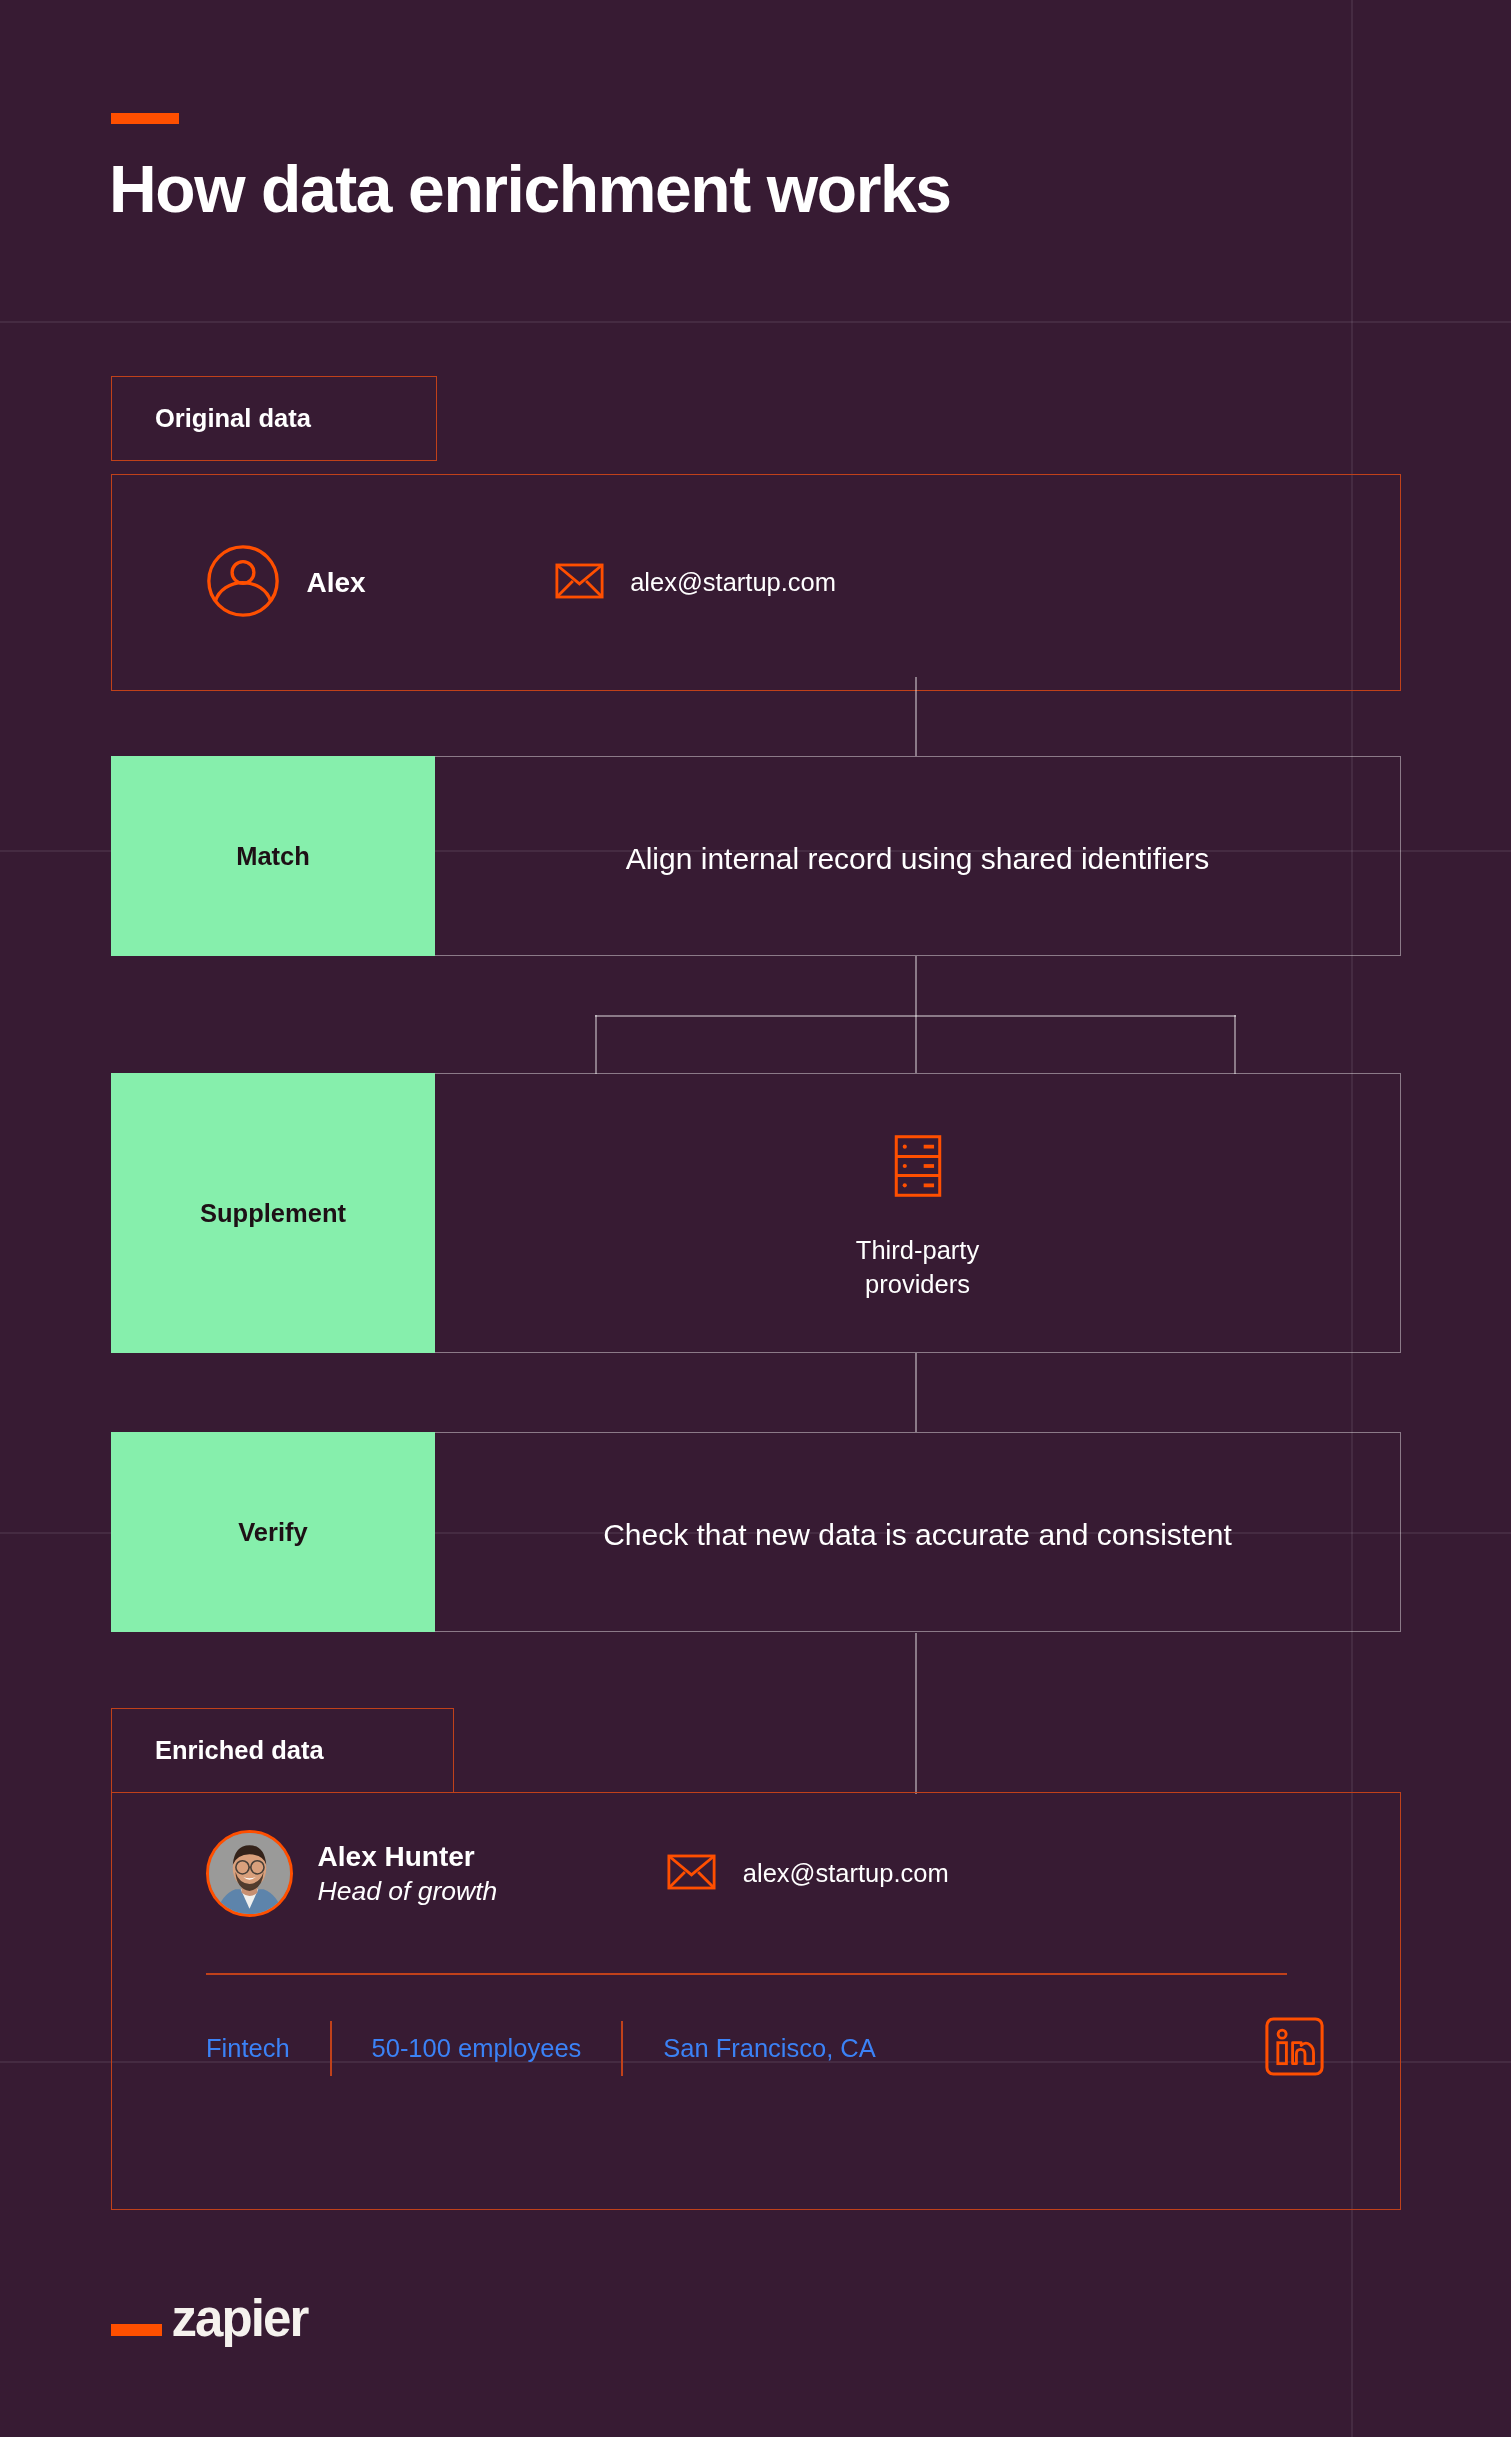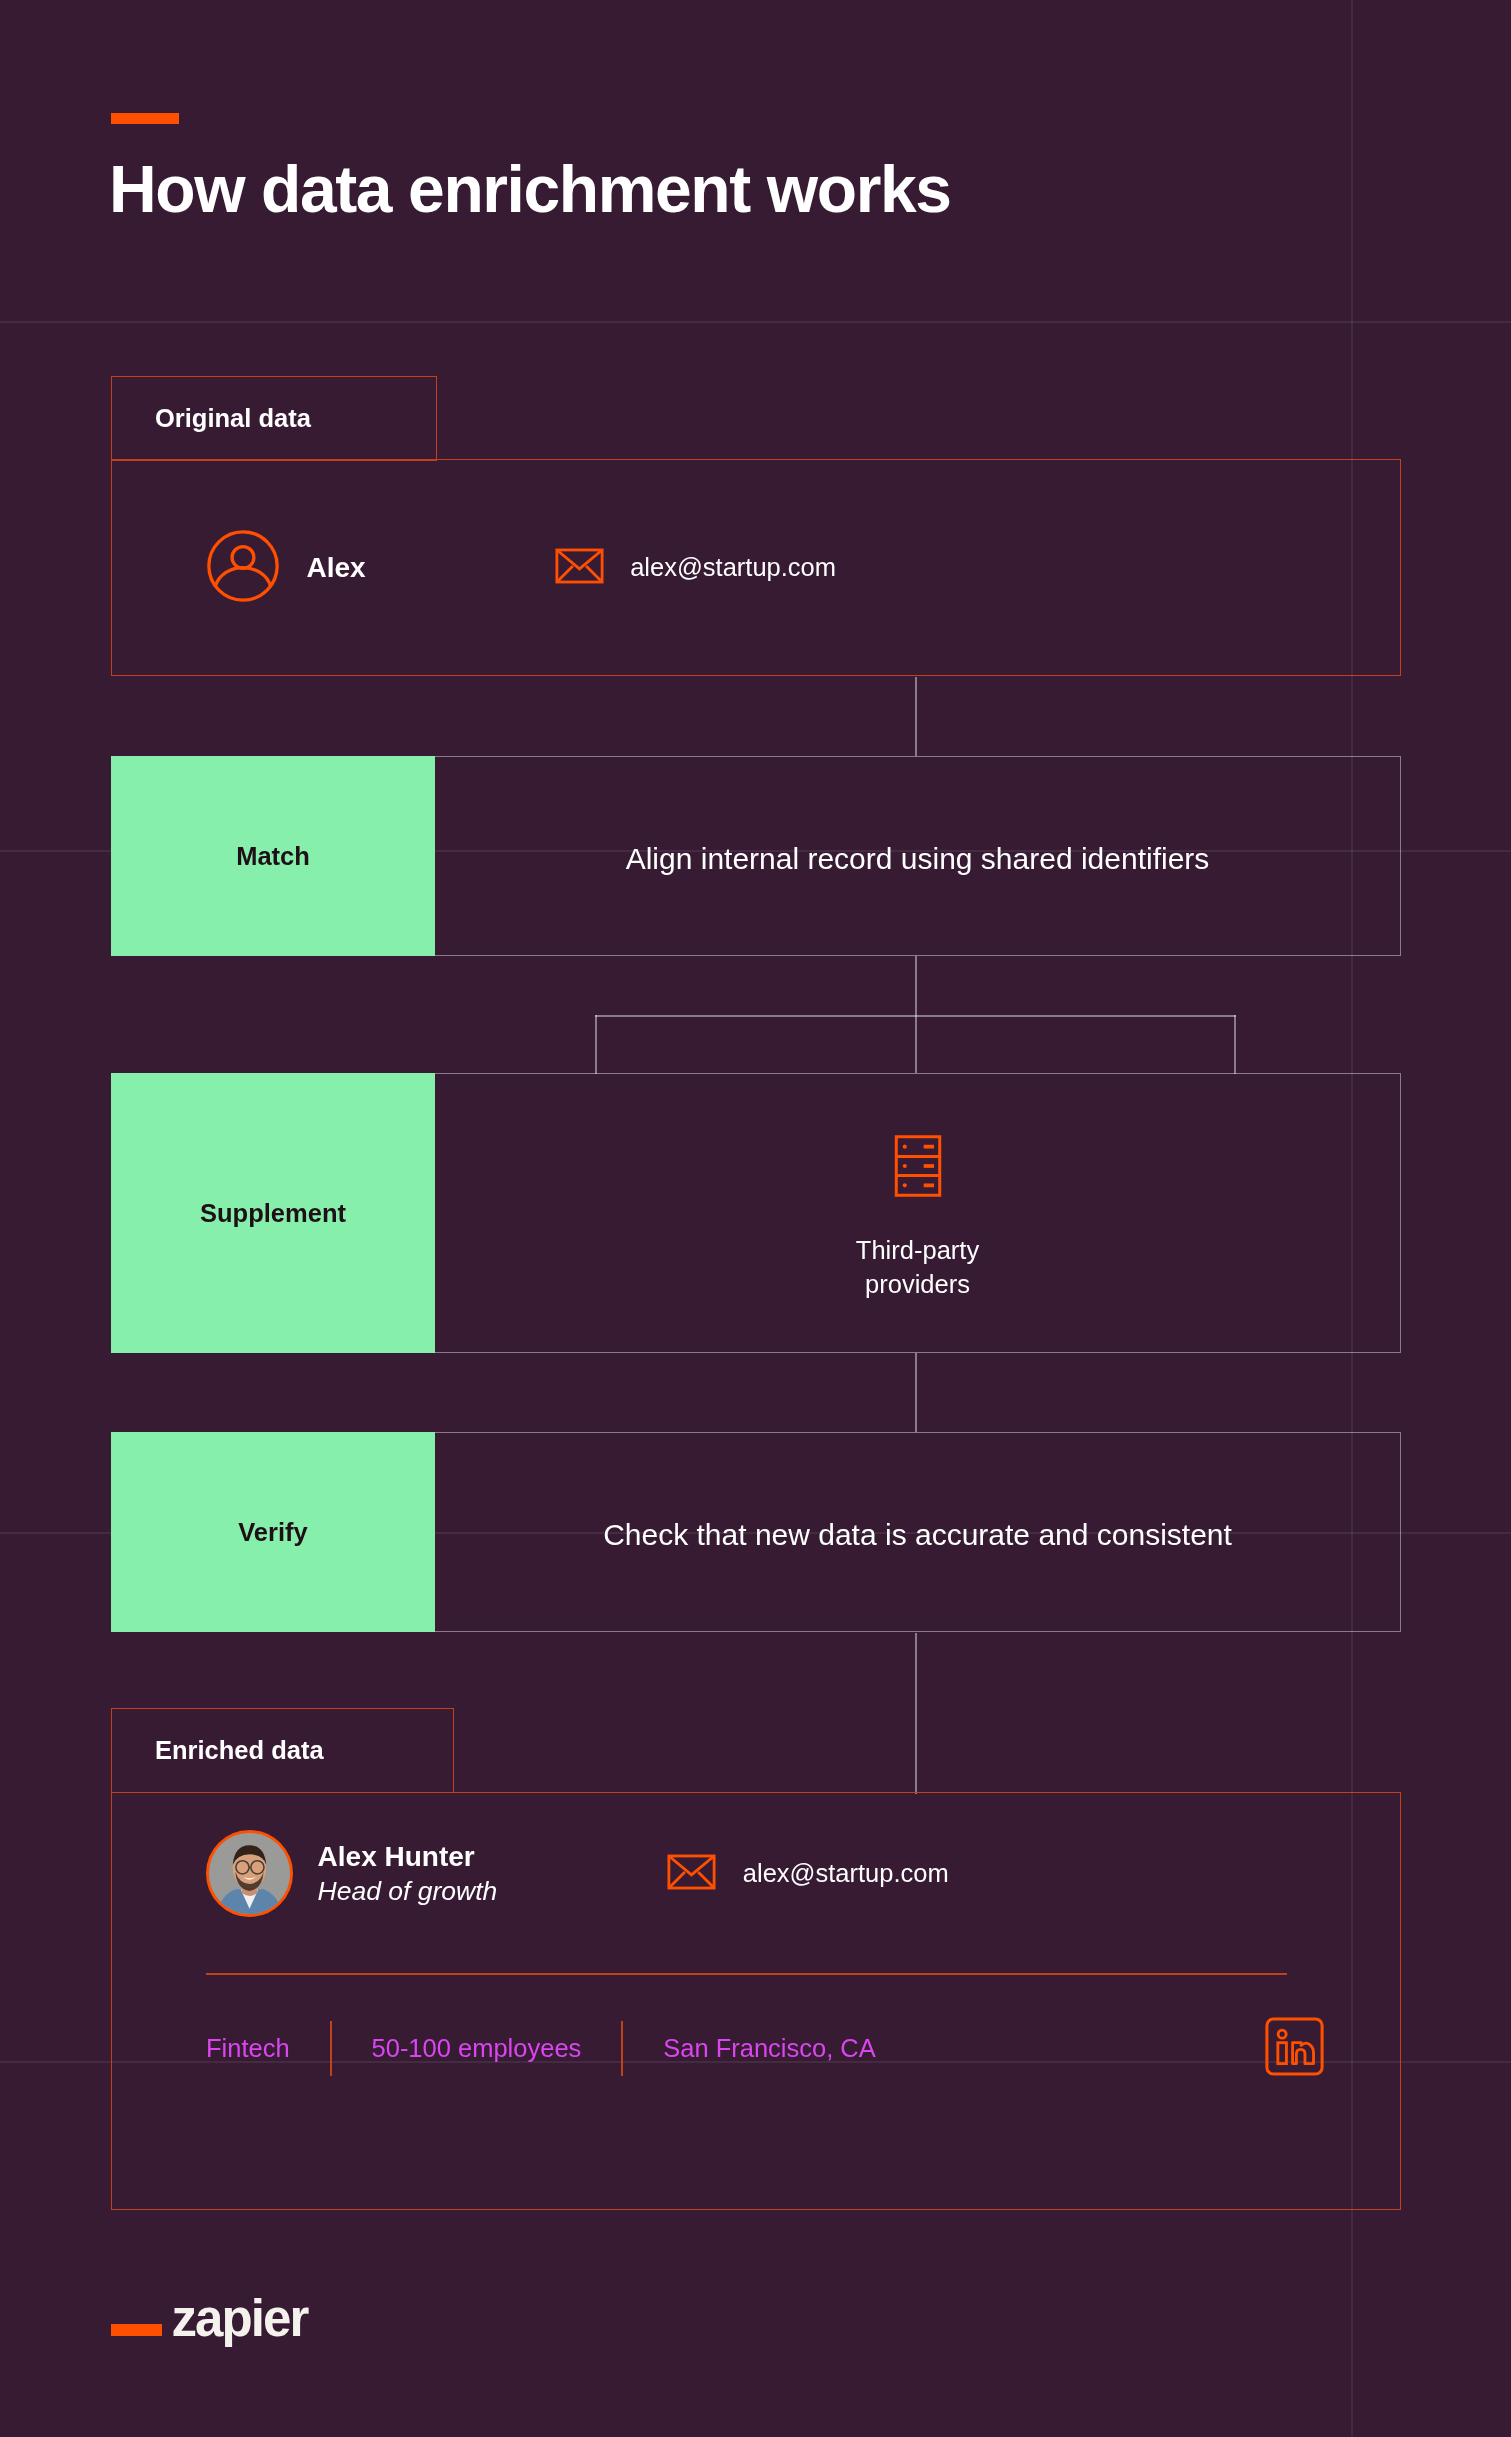--- a/index.html
+++ b/index.html
@@ -116,21 +116,21 @@
   .enr-email{ display:flex; align-items:center; gap:26.5px; margin-left:170px; }
 
   .enr-divider{
     position:absolute; left:94px; right:113px; top:180px;
     height:1.9px; background:#C0411A;
   }
   .enr-meta{
     position:absolute; left:94px; right:76px; top:203px; height:104px;
     display:flex; align-items:center;
   }
-  .meta-item{ font-size:25.5px; color:#d946ef; white-space:nowrap; }
+  .meta-item{ font-size:25.5px; color:#3b82f6; white-space:nowrap; }
   .meta-sep{
     width:1.9px; height:55px; background:#C0411A;
     margin:0 40px; flex:0 0 auto;
   }
   .meta-spacer{ flex:1 1 auto; }
 
   
   .logo{
     position:absolute; left:111px; top:2296px;
     display:flex; align-items:flex-end; gap:9.4px;
@@ -152,21 +152,21 @@
   <div class="grid-line grid-h" style="top:1532px;"></div>
   <div class="grid-line grid-h" style="top:2061px;"></div>
 
   <div class="accent-bar"></div>
   <h1 class="page-title">How data enrichment works</h1>
 
   <div class="tag-box" style="left:111px; top:376px; width:326px; height:85px;">
     <span class="tag-label">Original data</span>
   </div>
 
-  <div class="data-card" style="left:111px; top:459px; width:1290px; height:217px;">
+  <div class="data-card" style="left:111px; top:474px; width:1290px; height:217px;">
     <div class="orig-inner">
       <div class="orig-person">
         <span>
           <svg width="74" height="74" viewBox="0 0 78 78">
             <circle cx="39" cy="39" r="36" fill="none" stroke="#FF4F00" stroke-width="3.5"></circle>
             <circle cx="39" cy="30" r="11.5" fill="none" stroke="#FF4F00" stroke-width="3.5"></circle>
             <path d="M10 60 A30 26 0 0 1 68 60" fill="none" stroke="#FF4F00" stroke-width="3.5"></path>
           </svg>
         </span>
         <span class="orig-name">Alex</span>

